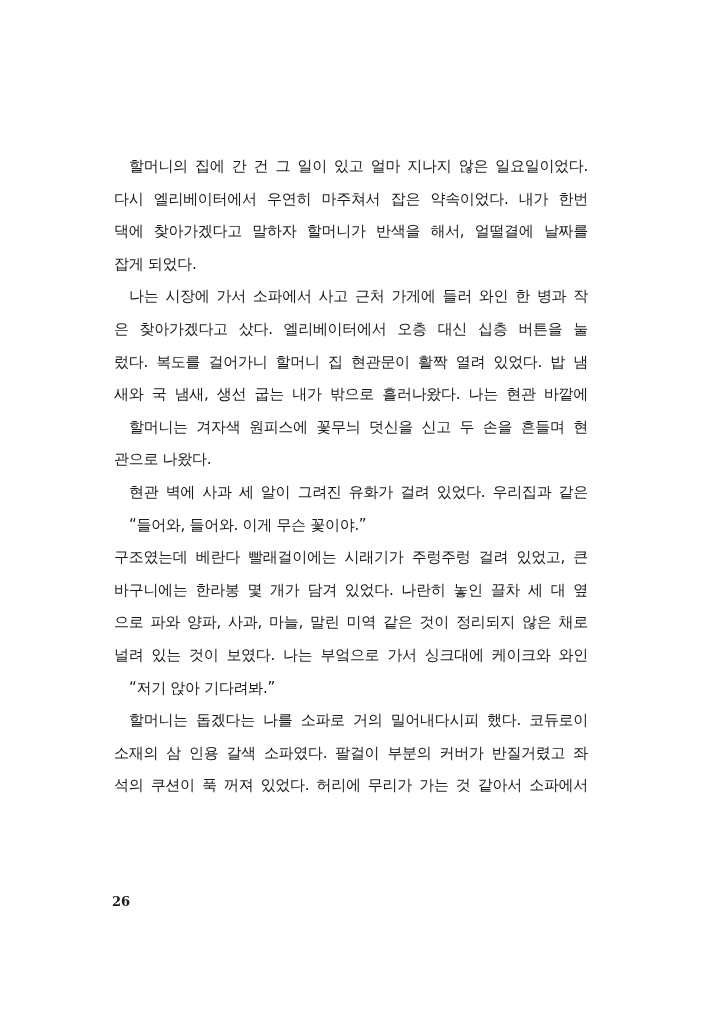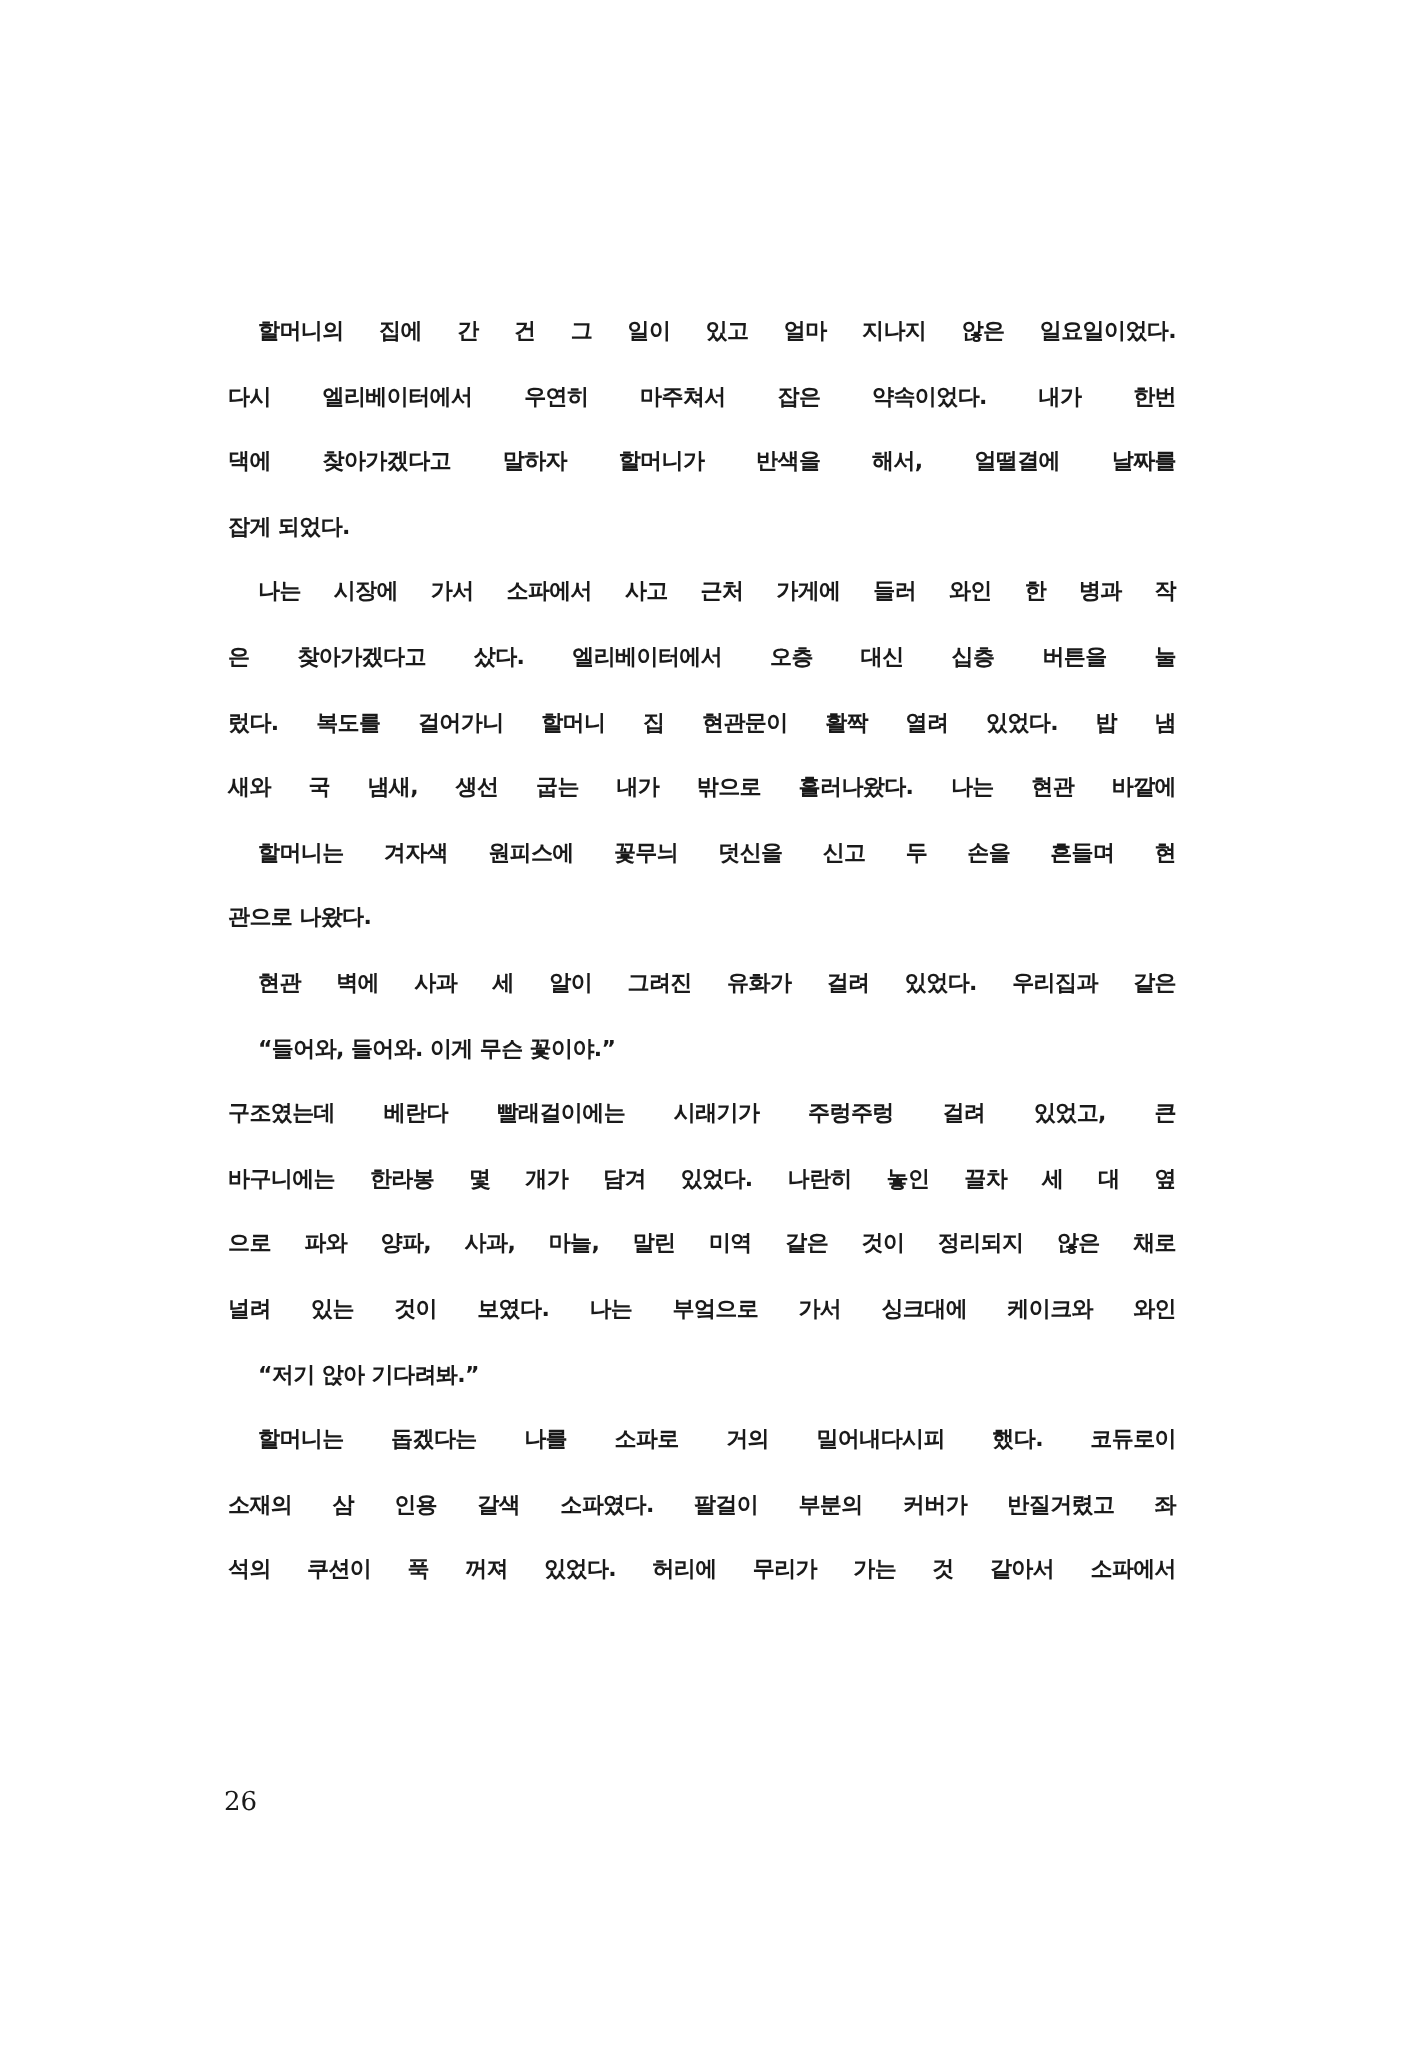--- a/index.html
+++ b/index.html
@@ -23,40 +23,40 @@
     }
     .text-block {
       position: absolute;
       left: 114px;
       top: 150px;
       width: 474px;
     }
     .line {
       height: 32.6px;
       line-height: 32.6px;
-      font-size: 11px;
+      font-size: 15px;
       white-space: nowrap;
       text-align: justify;
       text-align-last: justify;
       letter-spacing: -0.3px;
-      font-weight: bold;
     }
     .line.indent {
       padding-left: 15px;
     }
     .line.last {
       text-align-last: left;
     }
     .page-number {
       position: absolute;
       left: 112px;
       top: 894px;
       font-family: "DejaVu Serif", serif;
       font-size: 13px;
       color: #1a1a1a;
+      font-weight: bold;
     }
   </style>
 </head>
 <body>
 
 <div class="page">
   <div class="text-block">
     <div class="line indent">할머니의 집에 간 건 그 일이 있고 얼마 지나지 않은 일요일이었다.</div>
     <div class="line">다시 엘리베이터에서 우연히 마주쳐서 잡은 약속이었다. 내가 한번</div>
     <div class="line">댁에 찾아가겠다고 말하자 할머니가 반색을 해서, 얼떨결에 날짜를</div>

